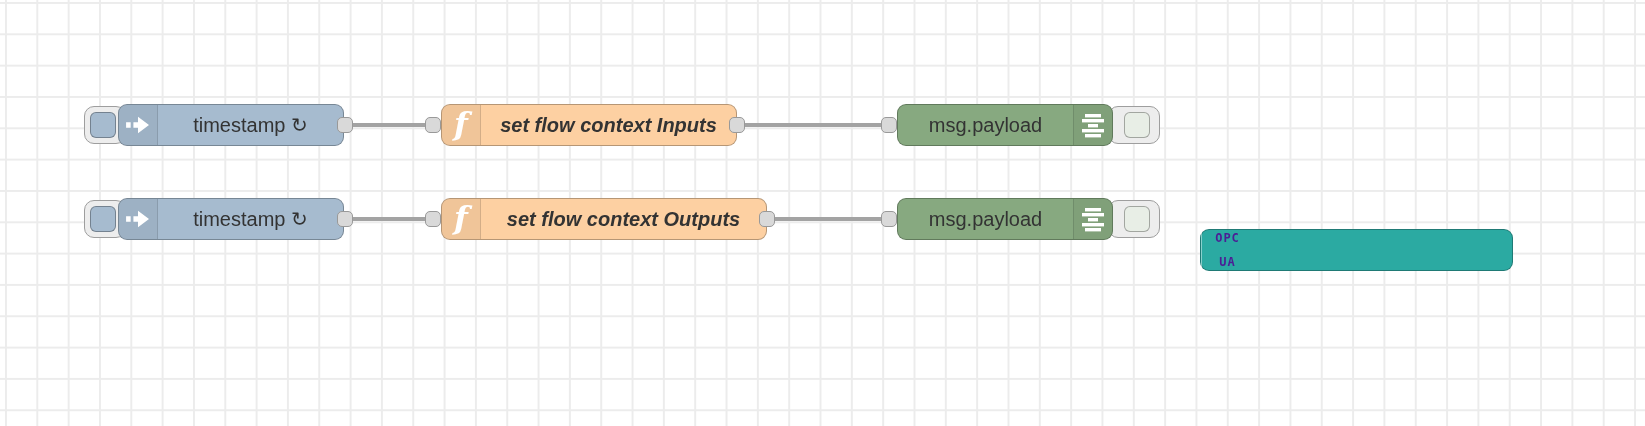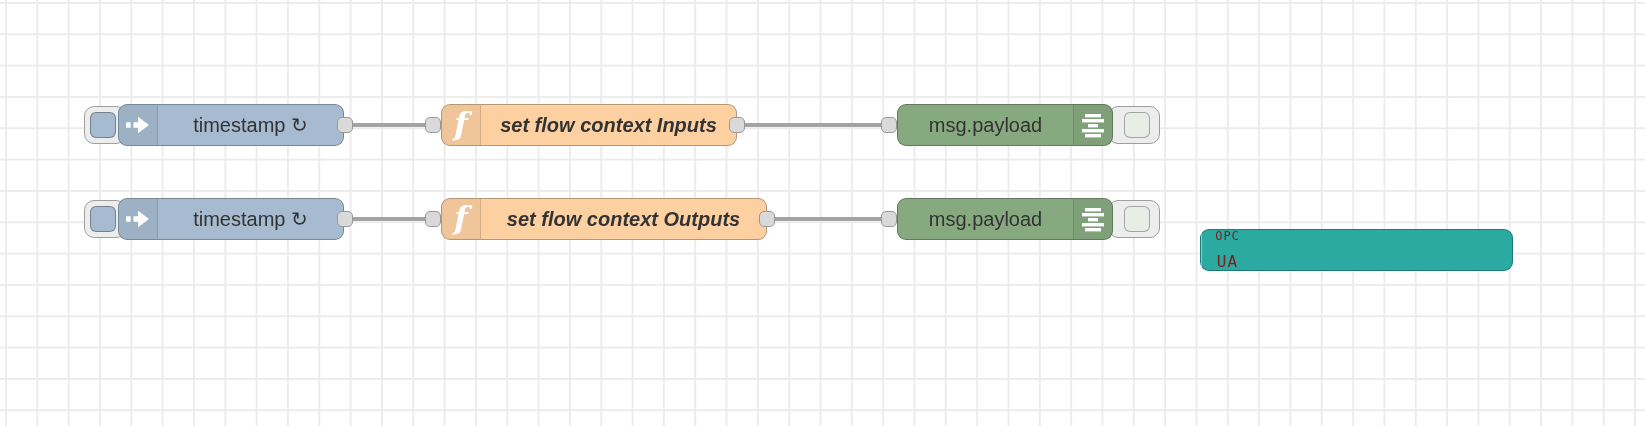--- a/index.html
+++ b/index.html
@@ -55,25 +55,25 @@
     background:#d9d9d9;border:1.5px solid #999;box-sizing:border-box;
     z-index:5;cursor:crosshair;
   }
   .server-label{
     flex:1;display:flex;align-items:center;justify-content:center;
     font-size:20px;color:#333;white-space:nowrap;
   }
   .badge{
     flex:0 0 51px;display:flex;flex-direction:column;align-items:center;justify-content:center;
     border-left:1px solid rgba(255,255,255,0.45);
-    font-family:"DejaVu Sans Mono", monospace;font-weight:normal;color:#7f1d1d;
+    font-family:"DejaVu Sans Mono", monospace;font-weight:bold;color:#4c1d95;
     line-height:1;border-radius:0 8px 8px 0;gap:12px;
   }
   .badge .l1{font-size:12px;letter-spacing:1px;}
-  .badge .l2{font-size:16px;letter-spacing:1px;}
+  .badge .l2{font-size:12px;letter-spacing:1px;}
 </style>
 </head>
 <body>
 
 <div id="canvas">
 
   <div class="wire" style="left: 345px; top: 123px; width: 96px; background-color: rgb(163, 163, 163);"></div>
   <div class="wire" style="left: 737px; top: 123px; width: 152px; background-color: rgb(163, 163, 163);"></div>
 
   <div class="btn-housing" style="left: 84px; top: 106px; background-color: rgb(237, 237, 237);"></div>

